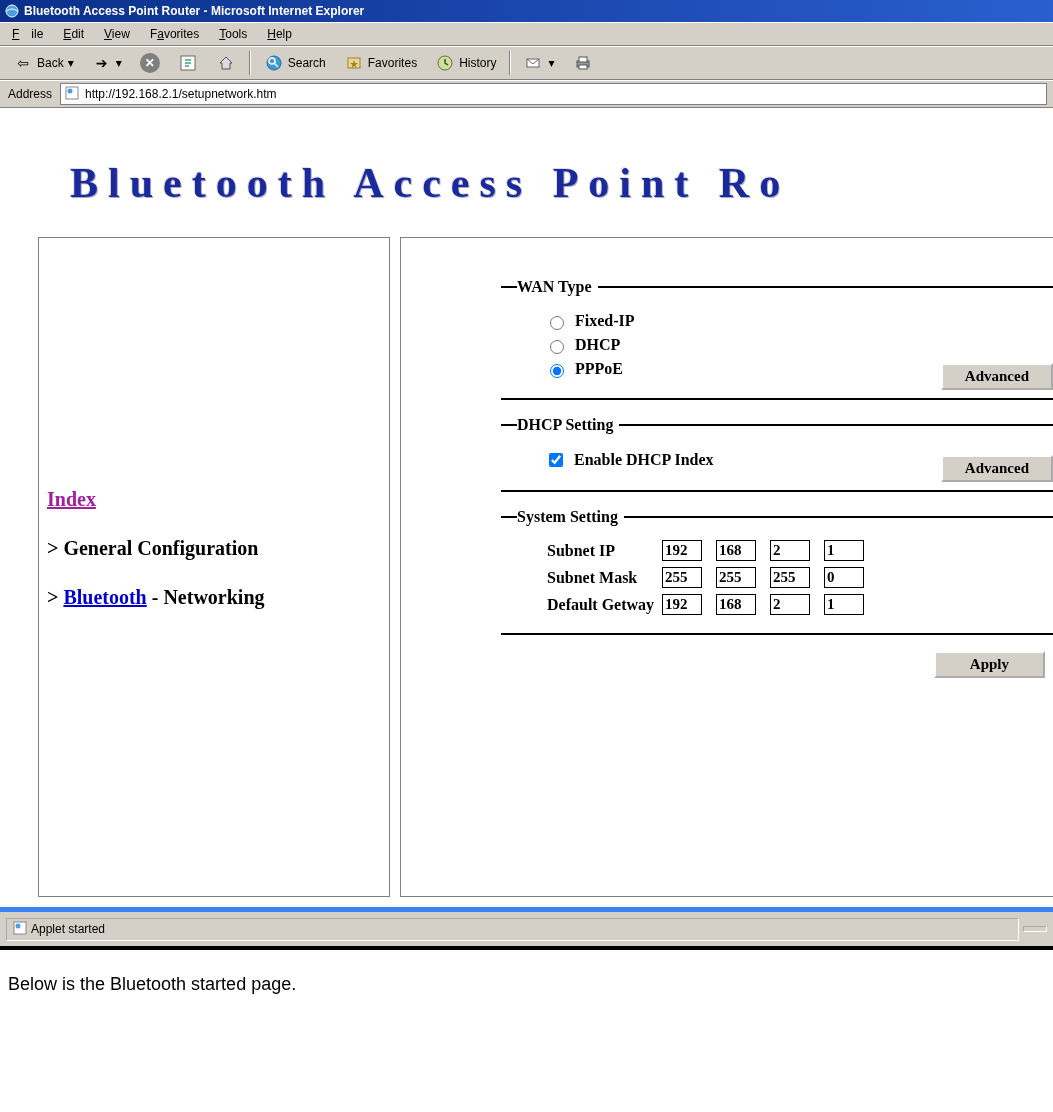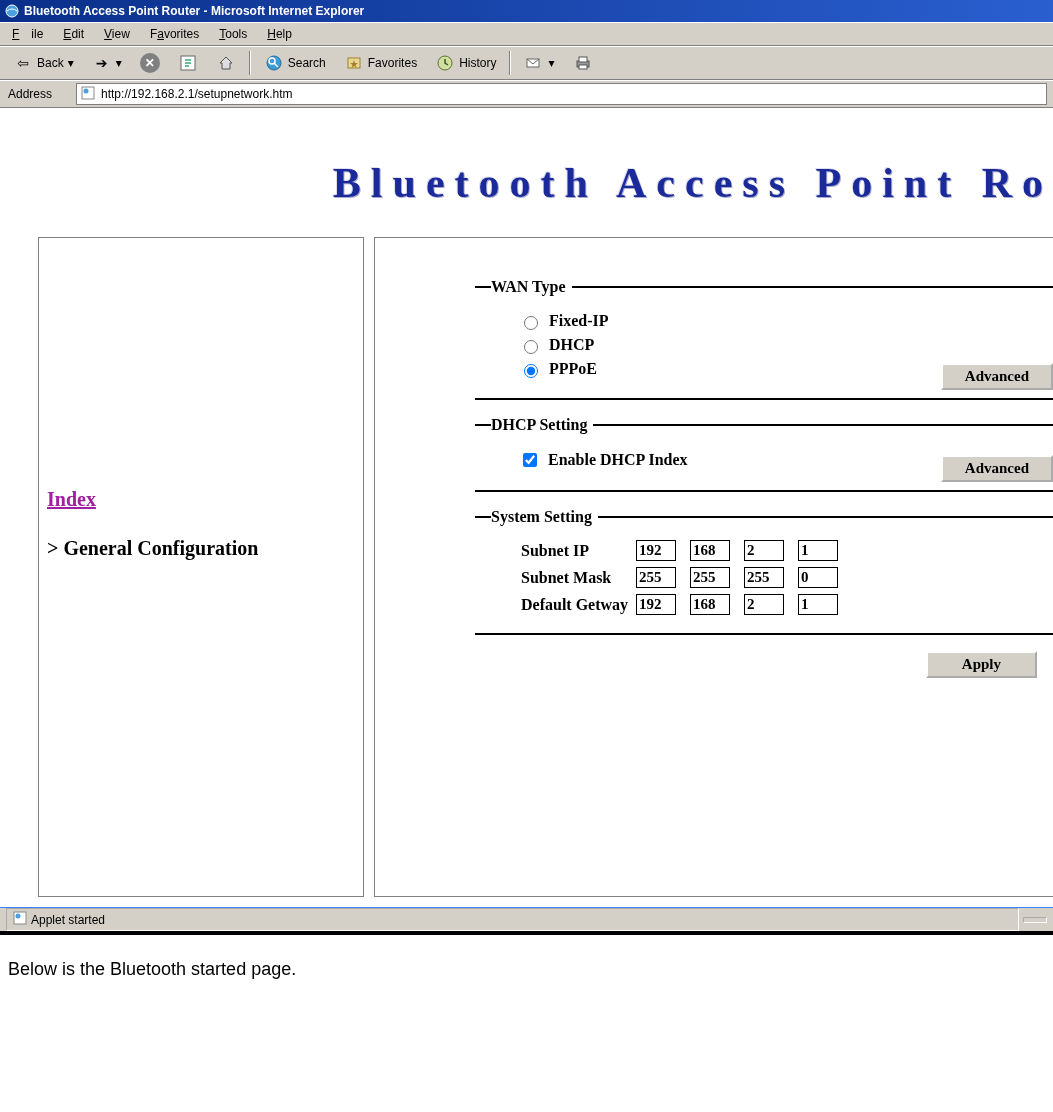--- a/index.html
+++ b/index.html
@@ -71,21 +71,21 @@
     font-size: 12px; font-weight: bold;
   }
   .addressbar {
     background: #d4d0c8;
     border-top: 1px solid #fff;
     border-bottom: 1px solid #808080;
     height: 28px;
     display: flex;
     align-items: center;
     padding: 0 6px;
-    gap: 22px;
+    gap: 6px;
   }
   .addr-input {
     flex: 1;
     display: flex; align-items: center;
     background: #fff;
     border: 1px solid #808080;
     height: 22px;
     padding: 0 4px;
     gap: 4px;
   }
@@ -102,29 +102,28 @@
   .banner {
     font-family: "Times New Roman", serif;
     font-size: 42px;
     font-weight: bold;
     letter-spacing: 10px;
     color: #1a2a9a;
     text-shadow: 1px 1px 0 #aac, -1px -1px 0 #dde;
     padding: 50px 0 30px 70px;
     white-space: nowrap;
     overflow: hidden;
-    text-align: right;
   }
   .content-wrap {
     display: flex;
     gap: 10px;
     padding: 0 0 0 38px;
   }
   .sidebar {
-    width: 326px;
+    width: 352px;
     border: 1px solid #808080;
     padding: 250px 8px 8px 8px;
     font-family: "Times New Roman", serif;
     font-size: 20px;
     min-height: 660px;
   }
   .sidebar .index-link {
     color: #a020a0;
     text-decoration: underline;
     font-weight: bold;
@@ -191,34 +190,34 @@
     width: 40px;
     border: 1px solid #000;
     font-family: "Times New Roman", serif;
     font-weight: bold;
     font-size: 15px;
     padding: 1px 2px;
     margin-right: 10px;
   }
   .apply-row {
     text-align: right;
-    padding-right: 16px;
+    padding-right: 8px;
   }
   .btn-apply {
     background: #d4d0c8;
     border: 2px outset #fff;
     font-family: "Times New Roman", serif;
     font-weight: bold;
     font-size: 15px;
     padding: 3px 34px;
   }
   .statusbar {
     background: #d4d0c8;
-    border-top: 1px solid #3b82f6;
-    height: 24px;
+    border-top: 5px solid #3b82f6;
+    height: 39px;
     display: flex;
     align-items: center;
     padding: 0 6px;
     gap: 4px;
     margin-top: 10px;
   }
   .status-cell {
     border: 1px inset #fff;
     padding: 2px 6px;
     flex: 1;
@@ -351,20 +350,24 @@
 <div class="page-area">
   <div class="banner">Bluetooth  Access  Point  Ro</div>
 
   <div class="content-wrap">
 
     <div class="sidebar">
       <div><a class="index-link">Index</a></div>
       <div class="nav-line">
         <span>&gt;</span>
         <span>General Configuration</span>
+      </div>
+      <div class="nav-line">
+        <span>&gt;</span>
+        <a class="bt-link">Bluetooth</a><span> - </span><span>Networking</span>
       </div>
     </div>
 
     <div class="main">
 
 
       <fieldset style="position:relative;">
         <legend>WAN Type</legend>
         <div class="radio-row">
           <input type="radio" name="wan" style="">

